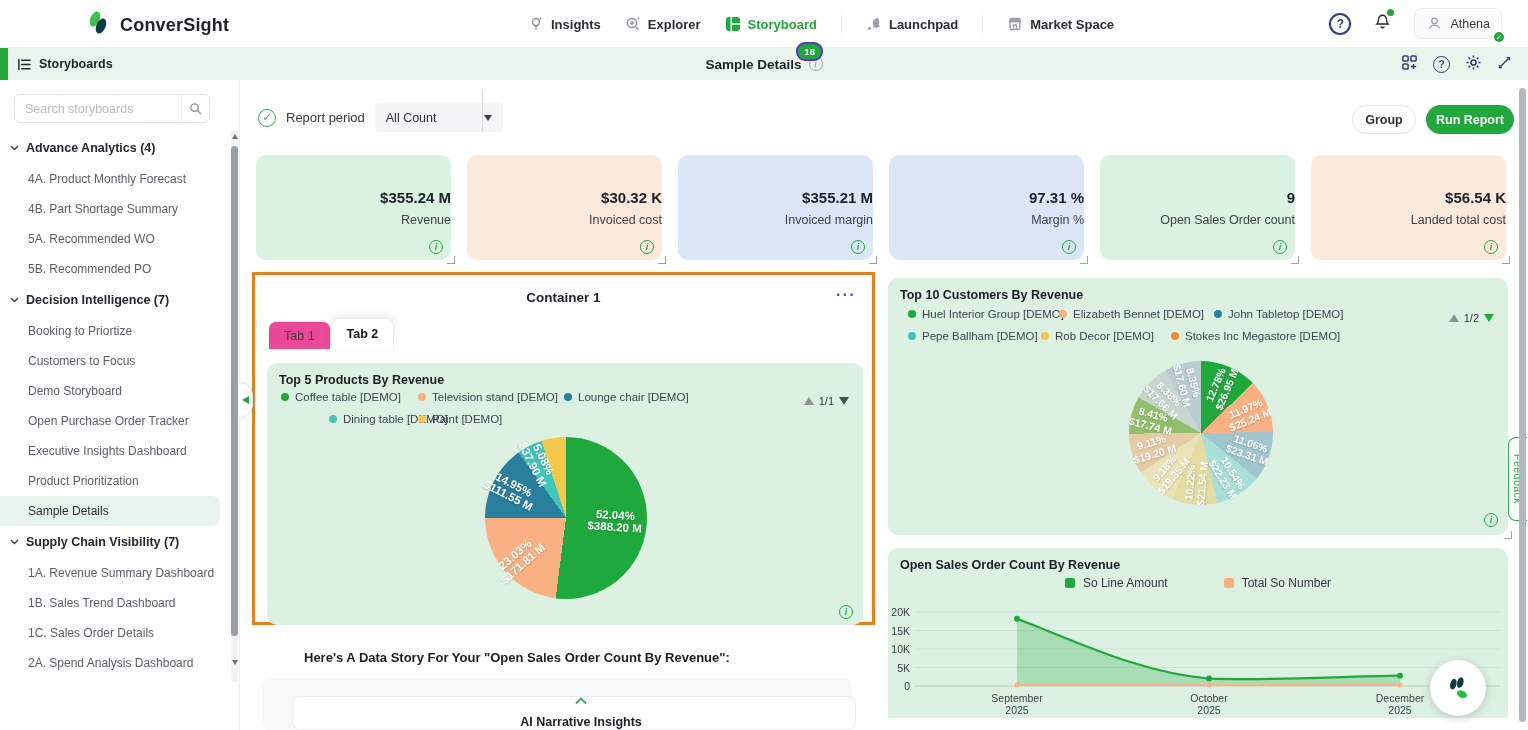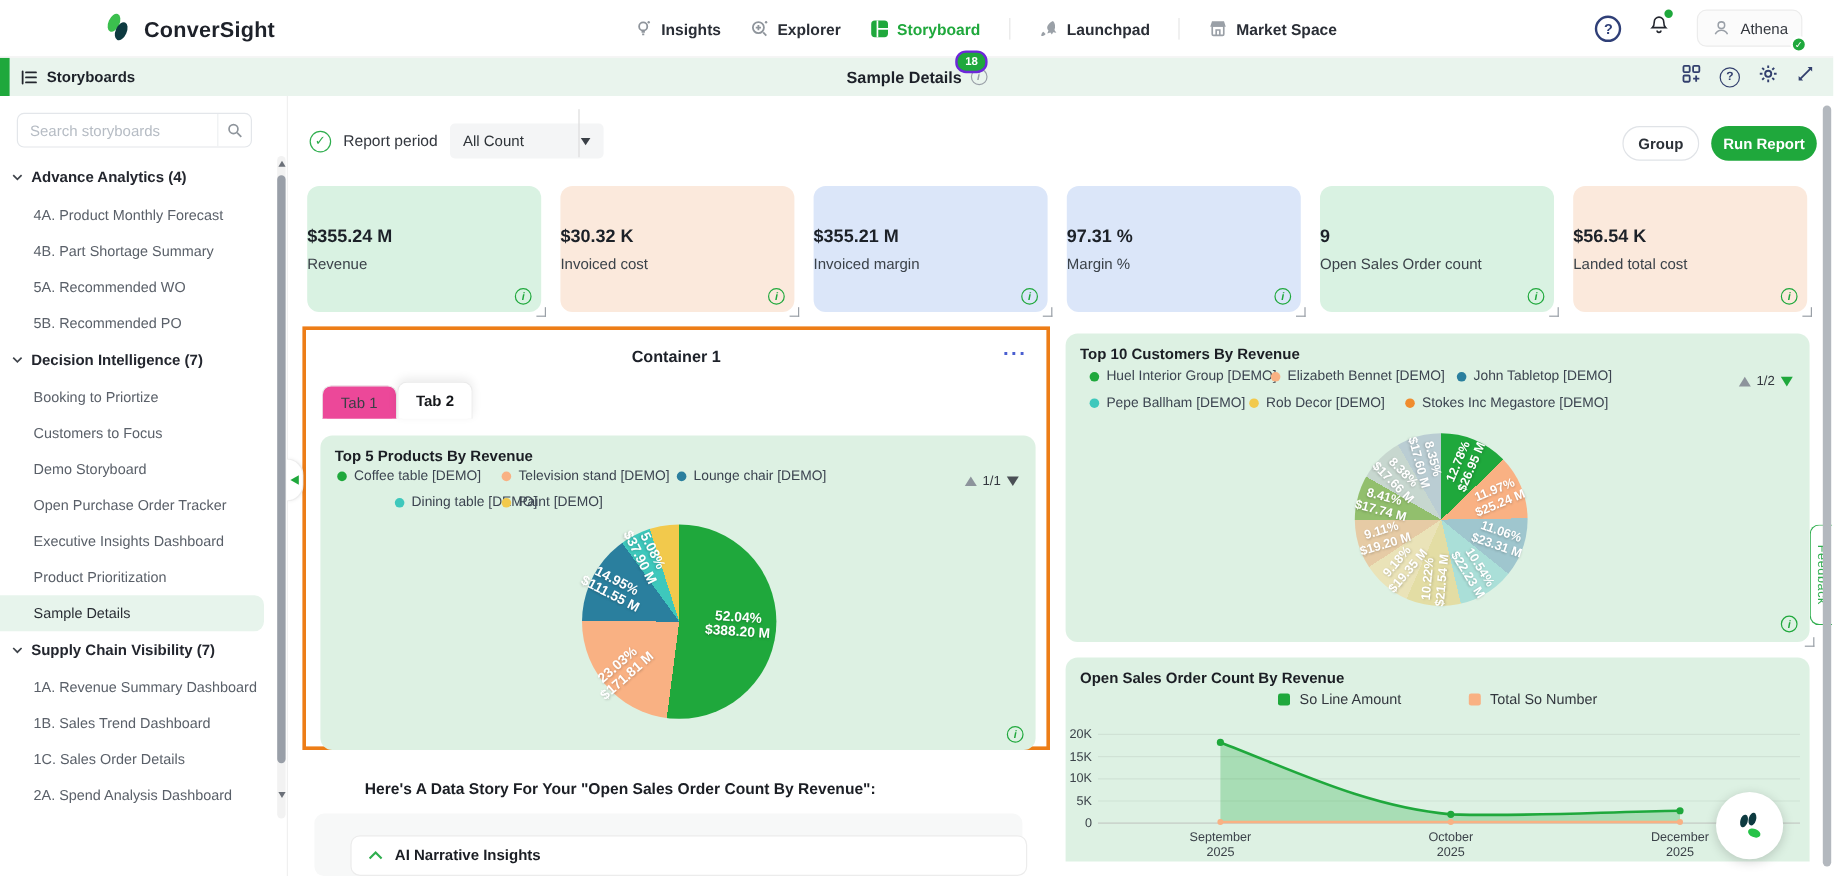--- a/index.html
+++ b/index.html
@@ -75,21 +75,21 @@
   .dropdown{width:128px;height:29px;background:#f4f5f6;border-radius:4px;display:flex;align-items:center;
     justify-content:space-between;padding:0 11px;font-size:12.5px;color:#2e3338;cursor:pointer;}
   .caret-down{width:0;height:0;border-left:4.5px solid transparent;border-right:4.5px solid transparent;border-top:6px solid #3a3f46;}
   .toolbar-divider{position:absolute;left:242px;top:11px;width:1px;height:40px;background:#dcdcdc;}
   .save-btn{position:absolute;left:1112px;top:25px;width:64px;height:29px;border:1px solid #e0e3e7;border-radius:15px;background:#fff;
     font-size:12.5px;font-weight:600;color:#2c3138;display:flex;align-items:center;justify-content:center;cursor:pointer;}
   .run-btn{position:absolute;left:1186px;top:25px;width:88px;height:29px;border:none;border-radius:15px;background:#1fa83c;color:#fff;
     font-size:12.5px;font-weight:700;display:flex;align-items:center;justify-content:center;cursor:pointer;}
 
   .kpi-row{position:absolute;left:16px;top:75px;width:1250px;height:105px;display:flex;gap:16px;}
-  .kpi{width:195px;height:105px;border-radius:10px;position:relative;display:flex;flex-direction:column;align-items:flex-start;
+  .kpi{width:195px;height:105px;border-radius:10px;position:relative;display:flex;flex-direction:column;align-items:flex-end;
     justify-content:center;gap:7px;cursor:pointer;}
   .kpi-value{font-size:15px;font-weight:700;color:#1c2128;}
   .kpi-label{font-size:12.5px;color:#3b4249;}
   .info-icon{position:absolute;right:8px;bottom:6px;width:14px;height:14px;border:1.4px solid #1fa83c;border-radius:50%;
     color:#1fa83c;font-size:9px;font-style:italic;font-weight:700;display:flex;align-items:center;justify-content:center;cursor:pointer;}
   .corner::after{content:'';position:absolute;right:-4px;bottom:-4px;width:7px;height:7px;
     border-right:1.6px solid #9aa0a7;border-bottom:1.6px solid #9aa0a7;}
 
   .container1{position:absolute;left:12px;top:192px;width:623px;height:353px;background:#fff;border:3px solid #ed7d17;}
   .c1-title{position:absolute;top:15px;left:0;right:0;text-align:center;font-size:13.5px;font-weight:700;color:#1d2129;}
@@ -117,21 +117,21 @@
   .al-item{display:flex;align-items:center;gap:8px;cursor:pointer;}
   .al-sq{width:10px;height:10px;border-radius:2px;}
   .al-label{font-size:12px;color:#33373e;}
   .ytick{position:absolute;left:0;width:22px;text-align:right;font-size:10.5px;color:#3b4249;}
   .xlabel{position:absolute;width:90px;margin-left:-45px;text-align:center;font-size:10.5px;line-height:12px;color:#3b4249;}
 
   .datastory{position:absolute;left:12px;top:556px;width:623px;height:94px;background:#fff;}
   .ds-heading{position:absolute;left:10px;top:14px;font-size:13px;font-weight:700;color:#1b1e24;margin-left:42px;}
   .ds-gray{position:absolute;left:10px;top:42px;width:590px;height:52px;background:#f7f8f8;border-radius:8px;}
   .ds-card{position:absolute;left:40px;top:60px;width:564px;height:34px;background:#fff;border:1px solid #ececec;border-radius:8px;
-    display:flex;align-items:center;gap:10px;padding-left:14px;cursor:pointer;}
+    display:flex;align-items:center;gap:10px;padding-left:14px;cursor:pointer;flex-direction:column;}
   .ds-card-title{font-size:12.5px;font-weight:700;color:#1b1e24;}
 
   .feedback-tab{position:absolute;left:1508px;top:437px;width:19px;height:84px;background:#fff;border:1px solid #2fae4e;
     border-right:none;border-radius:8px 0 0 8px;color:#2fae4e;font-size:10.5px;letter-spacing:.5px;writing-mode:vertical-rl;
     display:flex;align-items:center;justify-content:center;z-index:40;cursor:pointer;}
   .chat-fab{position:absolute;left:1430px;top:660px;width:56px;height:56px;border-radius:50%;background:#fff;
     box-shadow:0 2px 10px rgba(0,0,0,.18);display:flex;align-items:center;justify-content:center;z-index:45;cursor:pointer;}
   .main-scrollbar{position:absolute;right:2px;top:88px;width:7px;height:634px;background:#b3b8be;border-radius:4px;z-index:50;cursor:pointer;}
 </style>
 </head>

